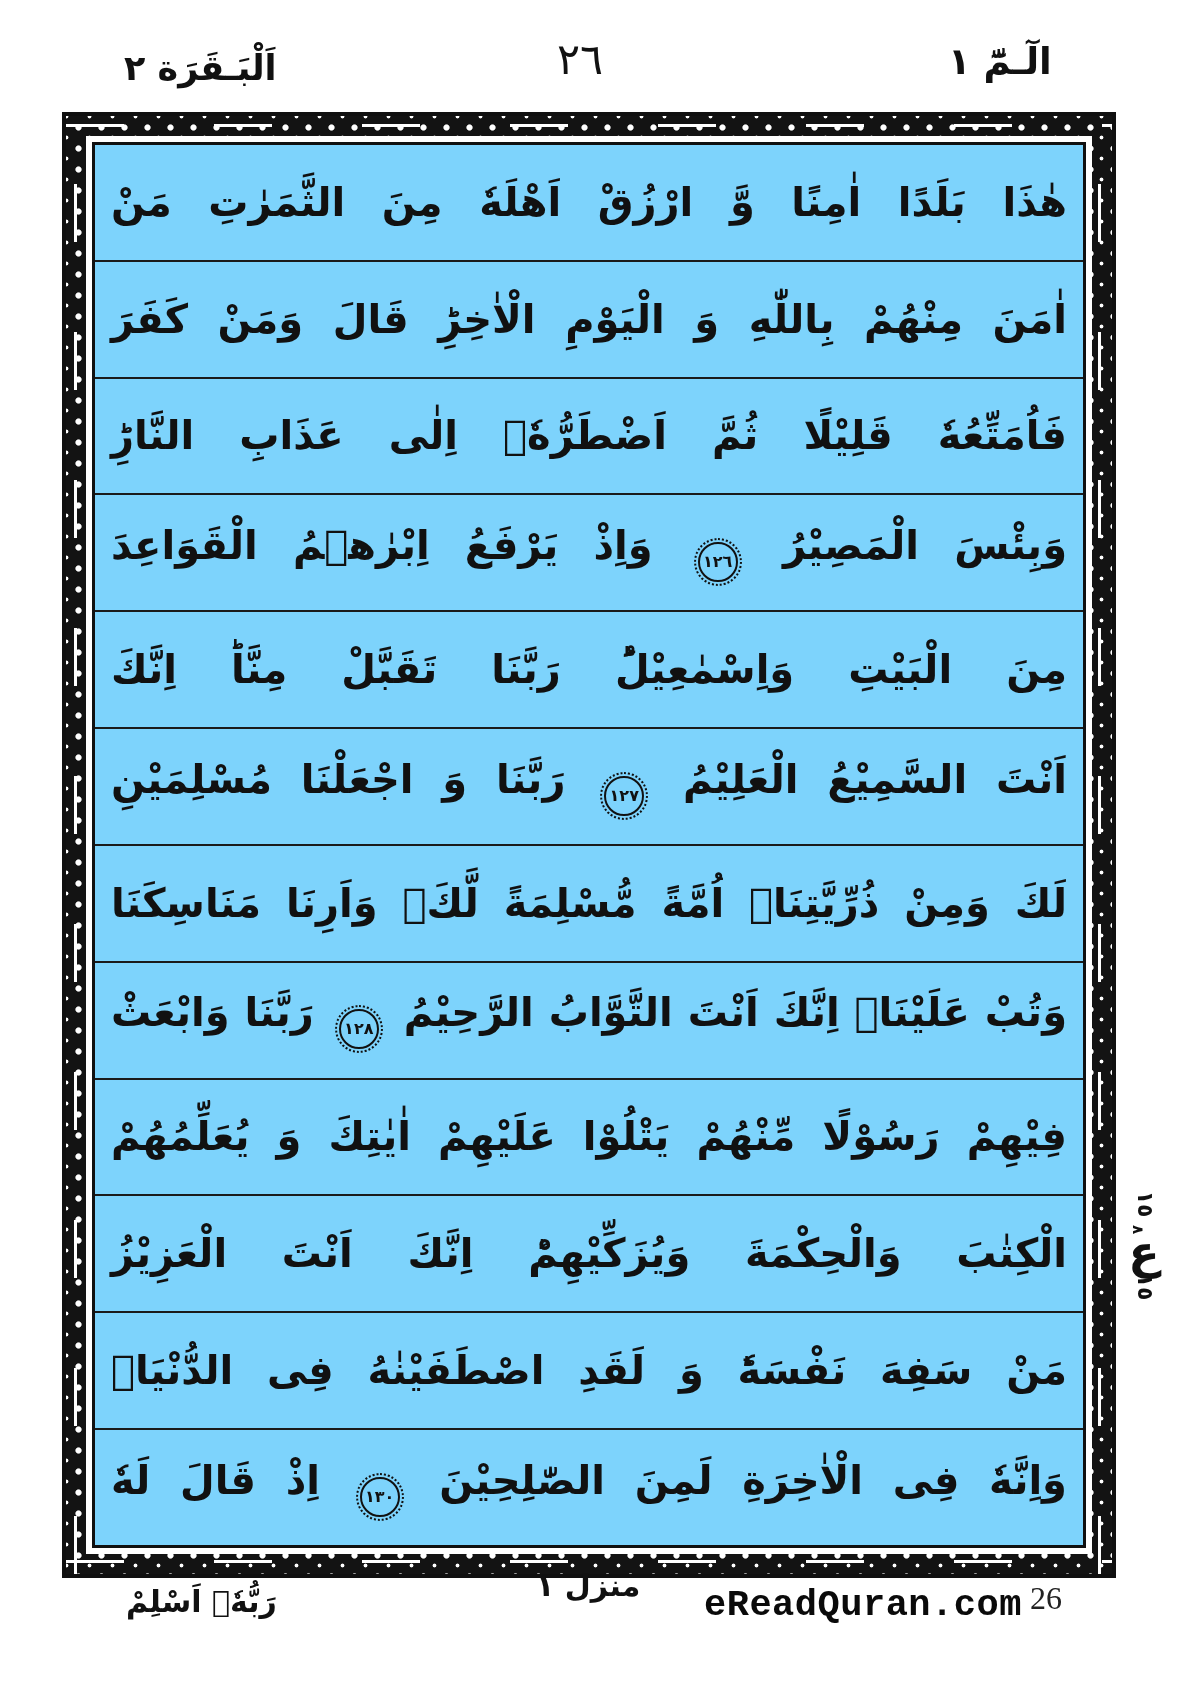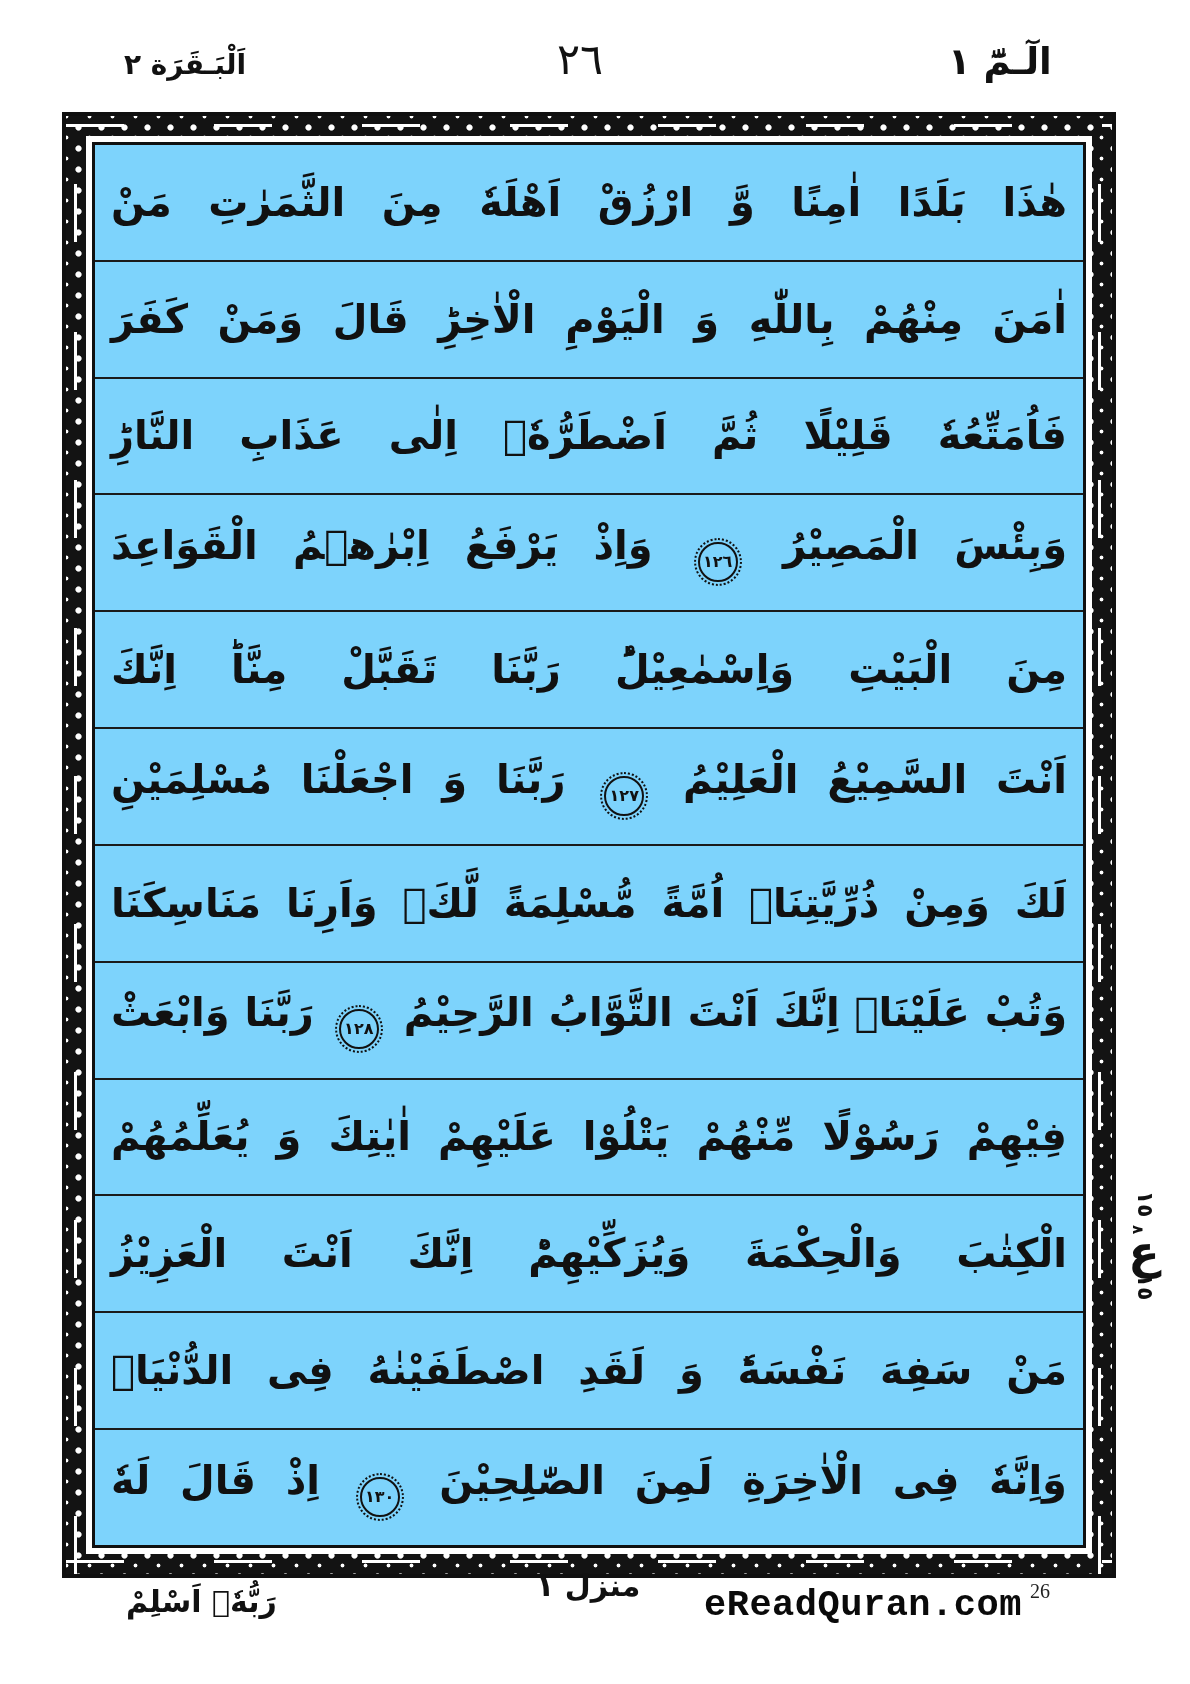--- a/index.html
+++ b/index.html
@@ -2,21 +2,21 @@
 <html lang="ar"><head>
 <meta charset="utf-8">
 <style>
   html,body{margin:0;padding:0;background:#e8e8e8;}
   .page{
     position:relative; width:1190px; height:1684px; margin:0 auto;
     background:#ffffff; color:#111; overflow:hidden;
     font-family:"DejaVu Sans",sans-serif;
   }
   
-  .surah-label{position:absolute; top:48px; left:124px; font-size:28px; font-weight:700; direction:rtl;}
+  .surah-label{position:absolute; top:48px; left:124px; font-size:35px; font-weight:700; direction:rtl;}
   .page-num-ar{position:absolute; top:34px; left:535px; width:90px; text-align:center; font-size:43px; font-weight:400;}
   .juz-label{position:absolute; top:40px; left:948px; font-size:37px; font-weight:700; direction:rtl; letter-spacing:1px;}
   
   .frame{position:absolute; left:62px; top:112px; width:1046px; height:1458px; border:4px solid #101010; background:#fff;}
   .band{
     position:absolute; inset:0;
     background-color:#131313;
     background-image:
       radial-gradient(circle, #fff 2.6px, rgba(255,255,255,0) 3.6px),
       radial-gradient(circle, #fff 1.5px, rgba(255,255,255,0) 2.3px),
@@ -53,21 +53,21 @@
     display:flex; flex-direction:column; align-items:center; font-weight:700;
   }
   .ruku .num{font-size:22px; transform:rotate(90deg); line-height:1.1;}
   .ruku .small-num{font-size:15px; transform:rotate(90deg); margin:6px 12px -8px 0; line-height:1;}
   .ruku .ain{font-size:46px; line-height:1;}
   
   .catchword{position:absolute; left:126px; top:1584px; font-size:30px; font-weight:700; direction:rtl;}
   .manzil{position:absolute; left:536px; top:1568px; font-size:30px; font-weight:700; direction:rtl;}
   .website{position:absolute; left:704px; top:1584px; font-size:37px; font-weight:700;
            font-family:Liberation Mono, monospace; letter-spacing:0.5px; color:#0a0a0a;}
-  .page-num{position:absolute; left:1030px; top:1580px; font-size:20px;
+  .page-num{position:absolute; left:1030px; top:1580px; font-size:32px;
             font-family:"Liberation Serif","DejaVu Serif",serif; color:#222;}
 </style>
 </head>
 <body>
 
 <div class="page">
 
   <div class="surah-label">اَلْبَـقَرَة ٢</div>
   <div class="page-num-ar">٢٦</div>
   <div class="juz-label">الٓـمّٓ ١</div>

